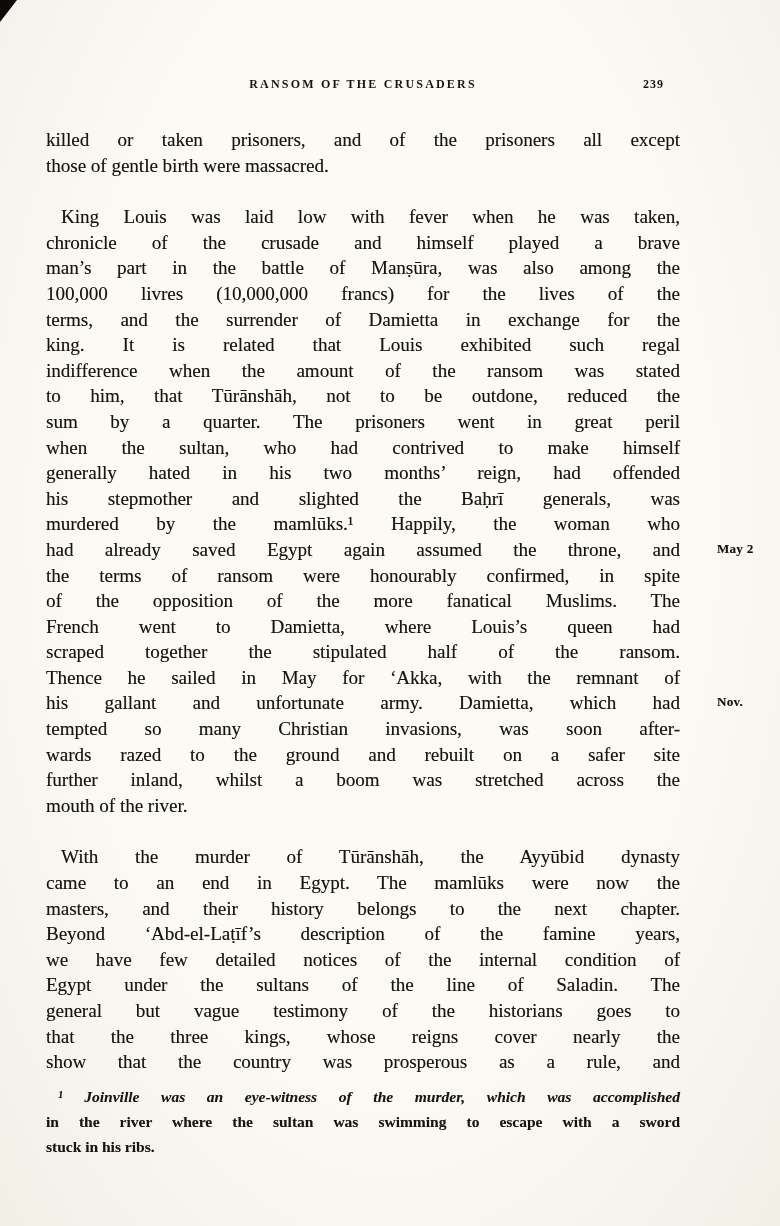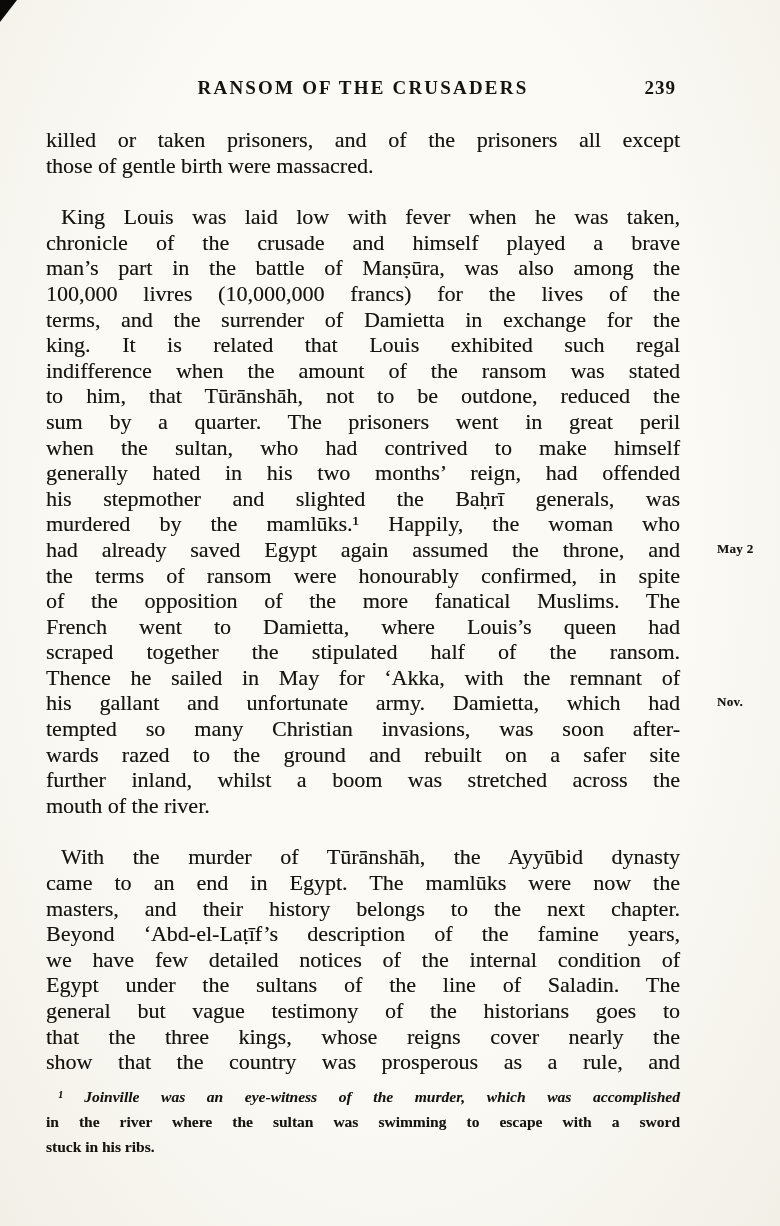--- a/index.html
+++ b/index.html
@@ -14,32 +14,32 @@
   .scan-corner {
     position:absolute; top:0; left:0;
     width:0; height:0;
     border-top:22px solid #0b0a09;
     border-right:17px solid transparent;
   }
   .running-header {
     position:absolute; top:77px; left:46px; width:634px;
     text-align:center;
     font-weight:bold;
-    font-size:19px;
+    font-size:12px;
     letter-spacing:2.2px;
     white-space:nowrap;
   }
   .page-number {
-    position:absolute; right:4px; top:0;
+    position:absolute; right:16px; top:0;
     letter-spacing:1px;
     text-align:right;
   }
   .body-block {
     position:absolute; top:127px; left:46px; width:634px;
-    font-size:22px;
+    font-size:19px;
     line-height:25.6px;
     text-shadow:0.25px 0.25px 0 rgba(23,20,15,0.45);
   }
   .bl {
     text-align:justify;
     text-align-last:justify;
     height:25.6px;
     overflow:visible;
   }
   .bl.end { text-align-last:left; }

